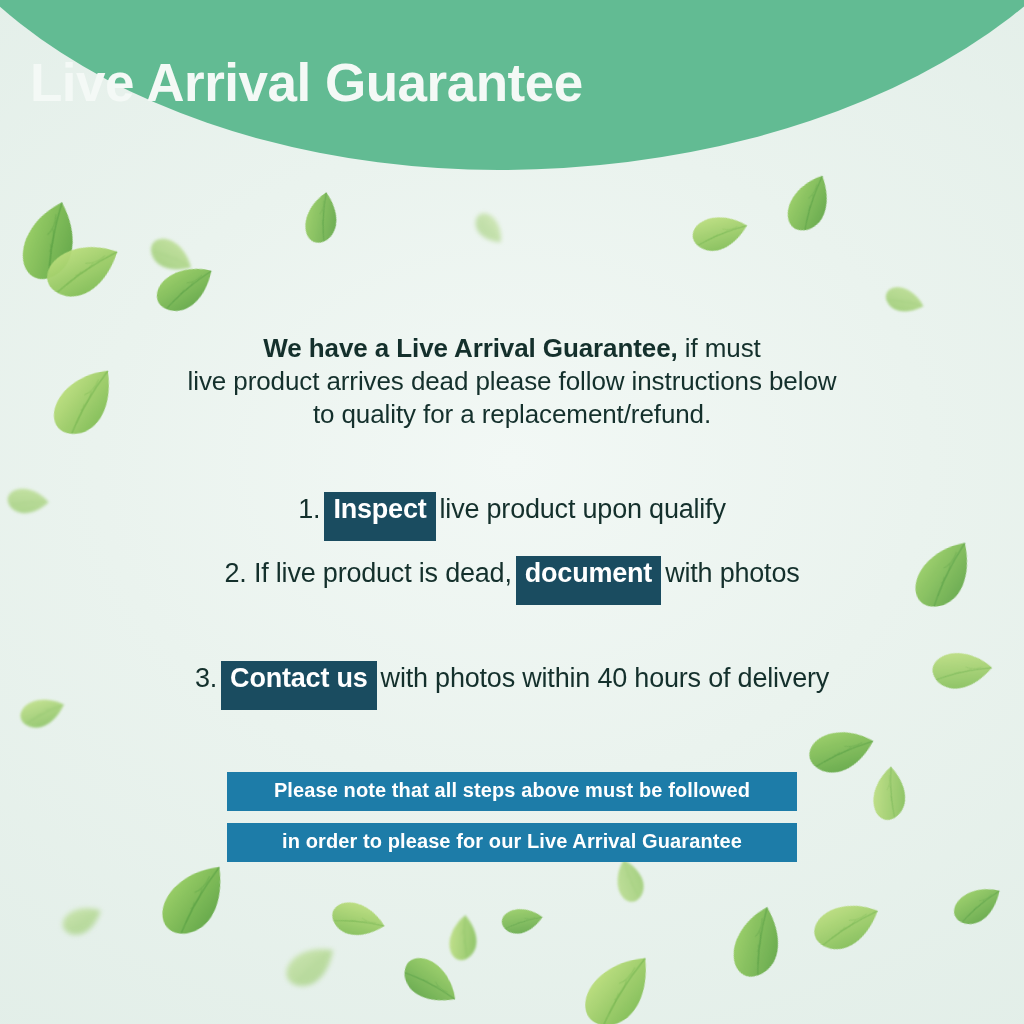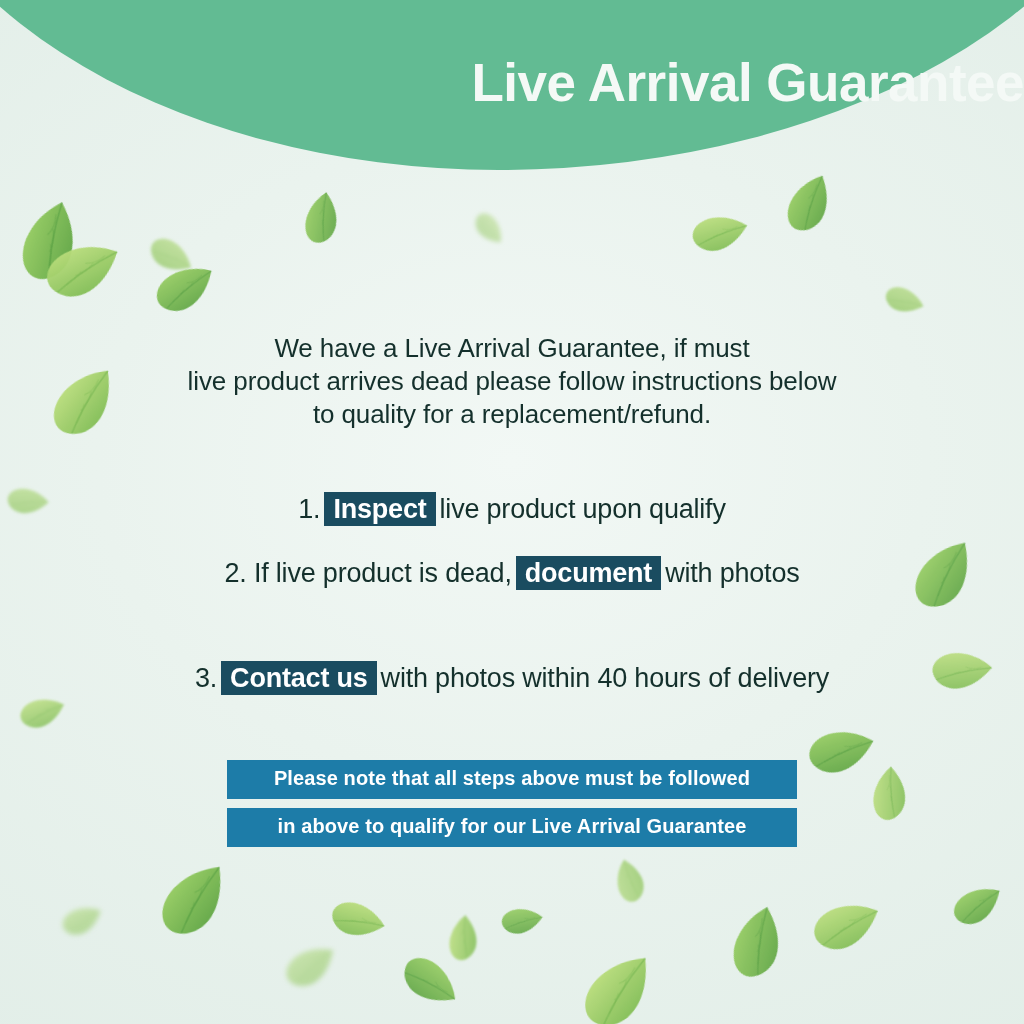--- a/index.html
+++ b/index.html
@@ -27,21 +27,21 @@
     left:-120px; top:-330px;
     width:1280px; height:500px;
     background:#62bb93;
     border-radius: 0 0 62% 58% / 0 0 100% 96%;
   }
 
   #page-title {
     position:absolute;
     left:0; right:0;
     top:52px;
-    text-align:right;
+    text-align:left;
     padding-left:30px;
     font-size:53px;
     font-weight:bold;
     letter-spacing:-0.5px;
     color:#f4f9f6;
     white-space:nowrap;
     z-index:5;
   }
 
   
@@ -53,21 +53,21 @@
   }
 
   #intro {
     position:absolute;
     top:332px; left:0; right:0;
     text-align:center;
     font-size:26px;
     line-height:33px;
     letter-spacing:-0.1px;
   }
-  #intro .lead { font-weight:normal; }
+  #intro .lead { font-weight:bold; }
   #intro .ln { display:block; }
 
   
   .step {
     position:absolute;
     left:0; right:0;
     text-align:center;
     font-size:27px;
     letter-spacing:-0.2px;
     white-space:nowrap;
@@ -75,37 +75,37 @@
   #step-1 { top:492px; }
   #step-2 { top:556px; }
   #step-3 { top:661px; }
 
   .step .num { }
   .step .hl {
     display:inline-block;
     background:#1a4c60;
     color:#ffffff;
     font-weight:bold;
-    padding:4px 9px 3px 9px;
+    padding:4px 9px 18px 9px;
     margin:0 4px;
     line-height:27px;
     vertical-align:baseline;
   }
 
   
   #note {
     position:absolute;
     top:760px; left:0; right:0;
     text-align:center;
     z-index:4;
   }
   .note-bar {
     display:block;
     width:570px;
-    margin:0 auto 9px auto;
+    margin:12px auto 9px auto;
     background:#1d7ca8;
     color:#ffffff;
     font-size:20px;
     font-weight:bold;
     letter-spacing:0.1px;
     padding:7px 10px 9px 10px;
     white-space:nowrap;
   }
 </style>
 </head>
@@ -445,16 +445,16 @@
     </div>
 
     <div class="step" id="step-3">
       <span class="num">3.</span><span class="hl">Contact us</span><span>with photos within 40 hours of delivery</span>
     </div>
 
   </div>
 
   <div id="note">
     <span class="note-bar">Please note that all steps above must be followed</span>
-    <span class="note-bar">in above to qualify for our Live Arrival Guarantee</span>
+    <span class="note-bar">in order to please for our Live Arrival Guarantee</span>
   </div>
 
 </div>
 
 </body></html>

